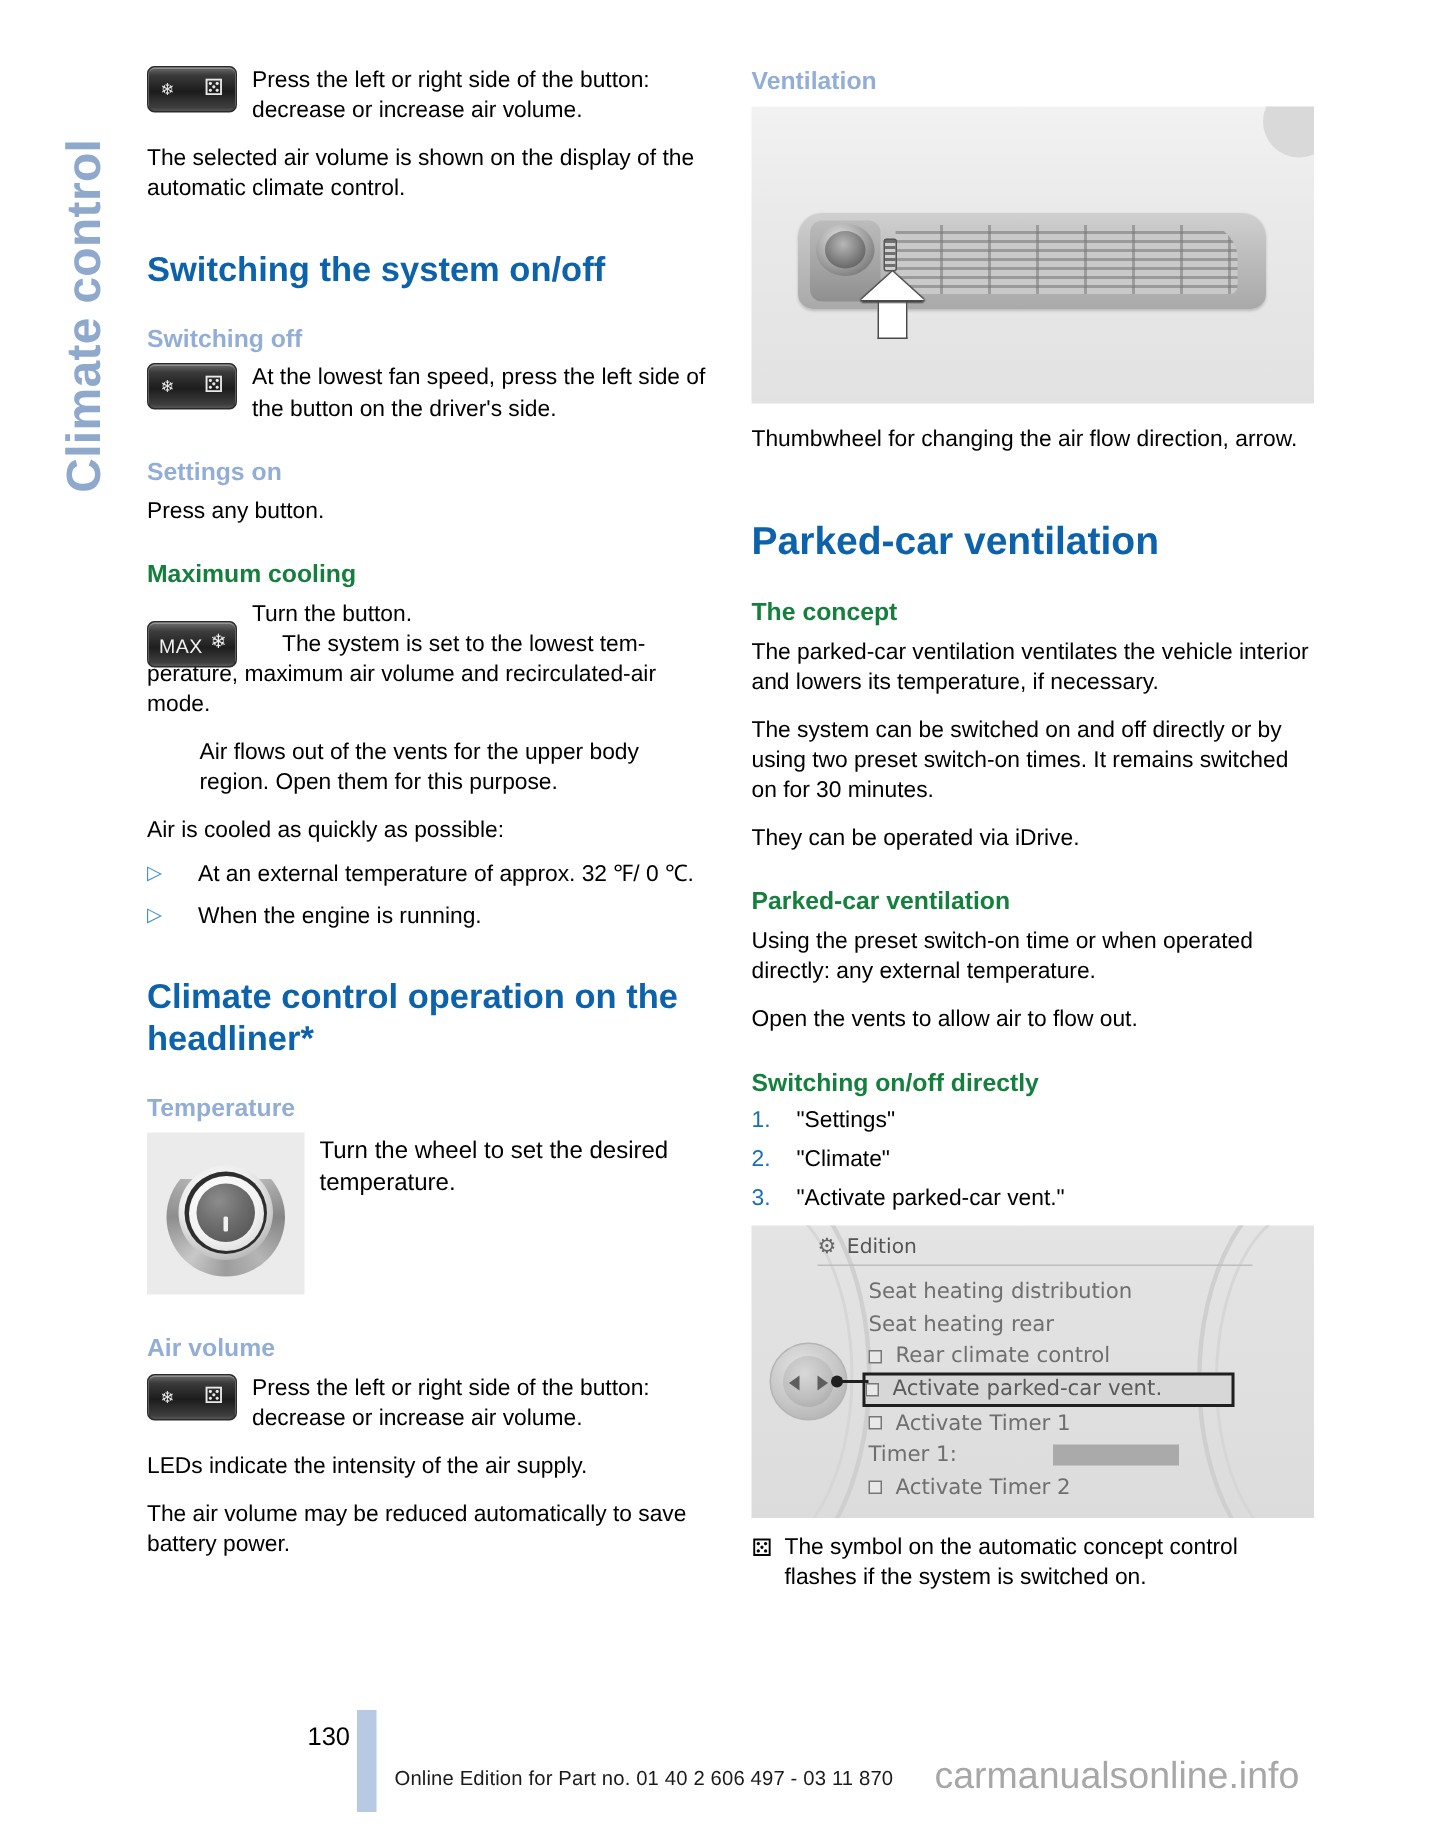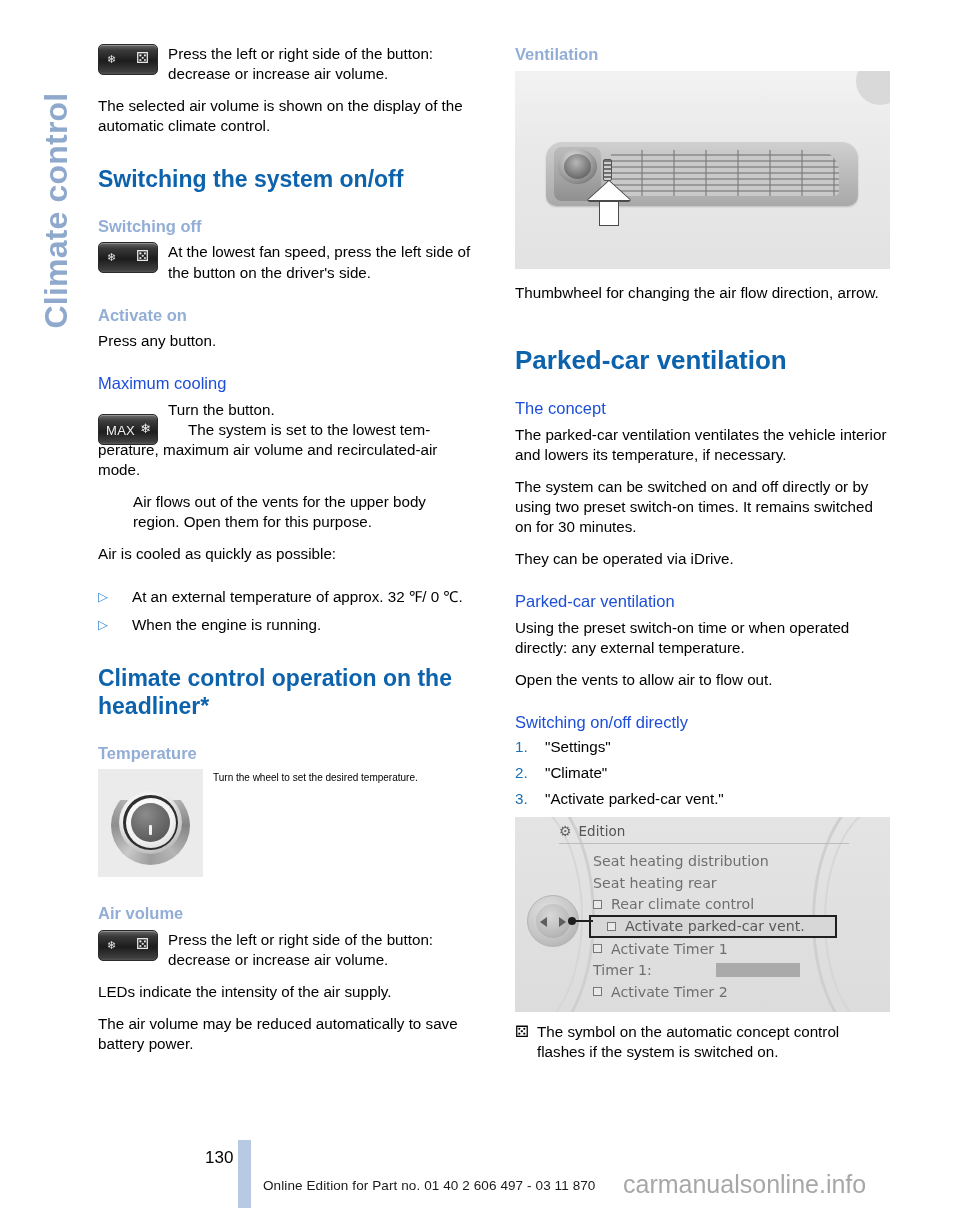--- a/index.html
+++ b/index.html
@@ -33,49 +33,49 @@
     white-space:nowrap;
   }
 
   
   .col{
     position:absolute;
     top:44px;
     width:375px;
   }
   .col-left{ left:98px; }
-  .col-right{ left:515px; }
+  .col-right{ left:501px; }
 
   h2.h-main{
     color:#0d62ac;
     font-size:23px;
     font-weight:bold;
     margin:30px 0 10px 0;
     line-height:1.2;
   }
   h3.h-sub{
-    color:#1d4ed8;
+    color:#15803d;
     font-size:16.5px;
-    font-weight:normal;
+    font-weight:bold;
     margin:22px 0 6px 0;
     line-height:1.25;
   }
   h3.h-sub-light{
     color:#92aed6;
     font-size:16.5px;
     font-weight:bold;
     margin:22px 0 6px 0;
     line-height:1.25;
   }
   p.body{
     font-size:15.2px;
     line-height:1.32;
     margin:0 0 12px 0;
   }
-  p.body.tight{ margin-bottom:23px; }
+  p.body.tight{ margin-bottom:9px; }
 
   
   .icon-row{
     display:flex;
     align-items:flex-start;
     margin-bottom:12px;
   }
   .icon-row .txt{
     font-size:15.2px;
     line-height:1.32;
@@ -218,21 +218,21 @@
   }
   .knob-tick{
     position:absolute;
     left:51px; top:56px;
     width:3px; height:10px;
     background:#f2f2f2;
     border-radius:1px;
   }
   .knob-block .ktxt{
     margin-left:115px;
-    font-size:10px;
+    font-size:16px;
     line-height:1.32;
     padding-top:2px;
   }
 
   
   .fig-vent{
     position:relative;
     width:375px; height:198px;
     background:linear-gradient(180deg,#f2f2f2 0%,#e9e9e9 40%,#e2e2e2 100%);
     margin:6px 0 14px 0;
@@ -394,21 +394,21 @@
     background:#e9e9e9;
     margin-right:9px;
     flex:0 0 9px;
   }
   .fig-idrive .mrow.noindent{ padding-left:0; }
   .fig-idrive .mrow.sel{
     border:2px solid #1f1f1f;
     background:#d7d7d7;
     color:#5a5a5a;
     margin-left:-4px;
-    padding-left:16px;
+    padding-left:0;
     width:248px;
     height:23px;
   }
   .fig-idrive .timerbox{
     display:inline-block;
     width:84px; height:14px;
     background:#aaaaaa;
     margin-left:64px;
   }
   .fig-idrive .ctrl{
@@ -524,21 +524,21 @@
   <h3 class="h-sub-light">Switching off</h3>
 
   <div class="icon-row">
     <div class="btn-fan">
       <span class="fan-s">❄</span>
       <span class="fan-l">⚄</span>
     </div>
     <div class="txt">At the lowest fan speed, press the left side of the button on the driver's side.</div>
   </div>
 
-  <h3 class="h-sub-light">Activate on</h3>
+  <h3 class="h-sub-light">Settings on</h3>
   <p class="body">Press any button.</p>
 
   <h3 class="h-sub">Maximum cooling</h3>
 
   <div class="max-block">
     <div class="btn-max">
       <span class="max-lbl">MAX</span>
       <span class="max-flake">❄</span>
     </div>
     <div class="l1">Turn the button.</div>

